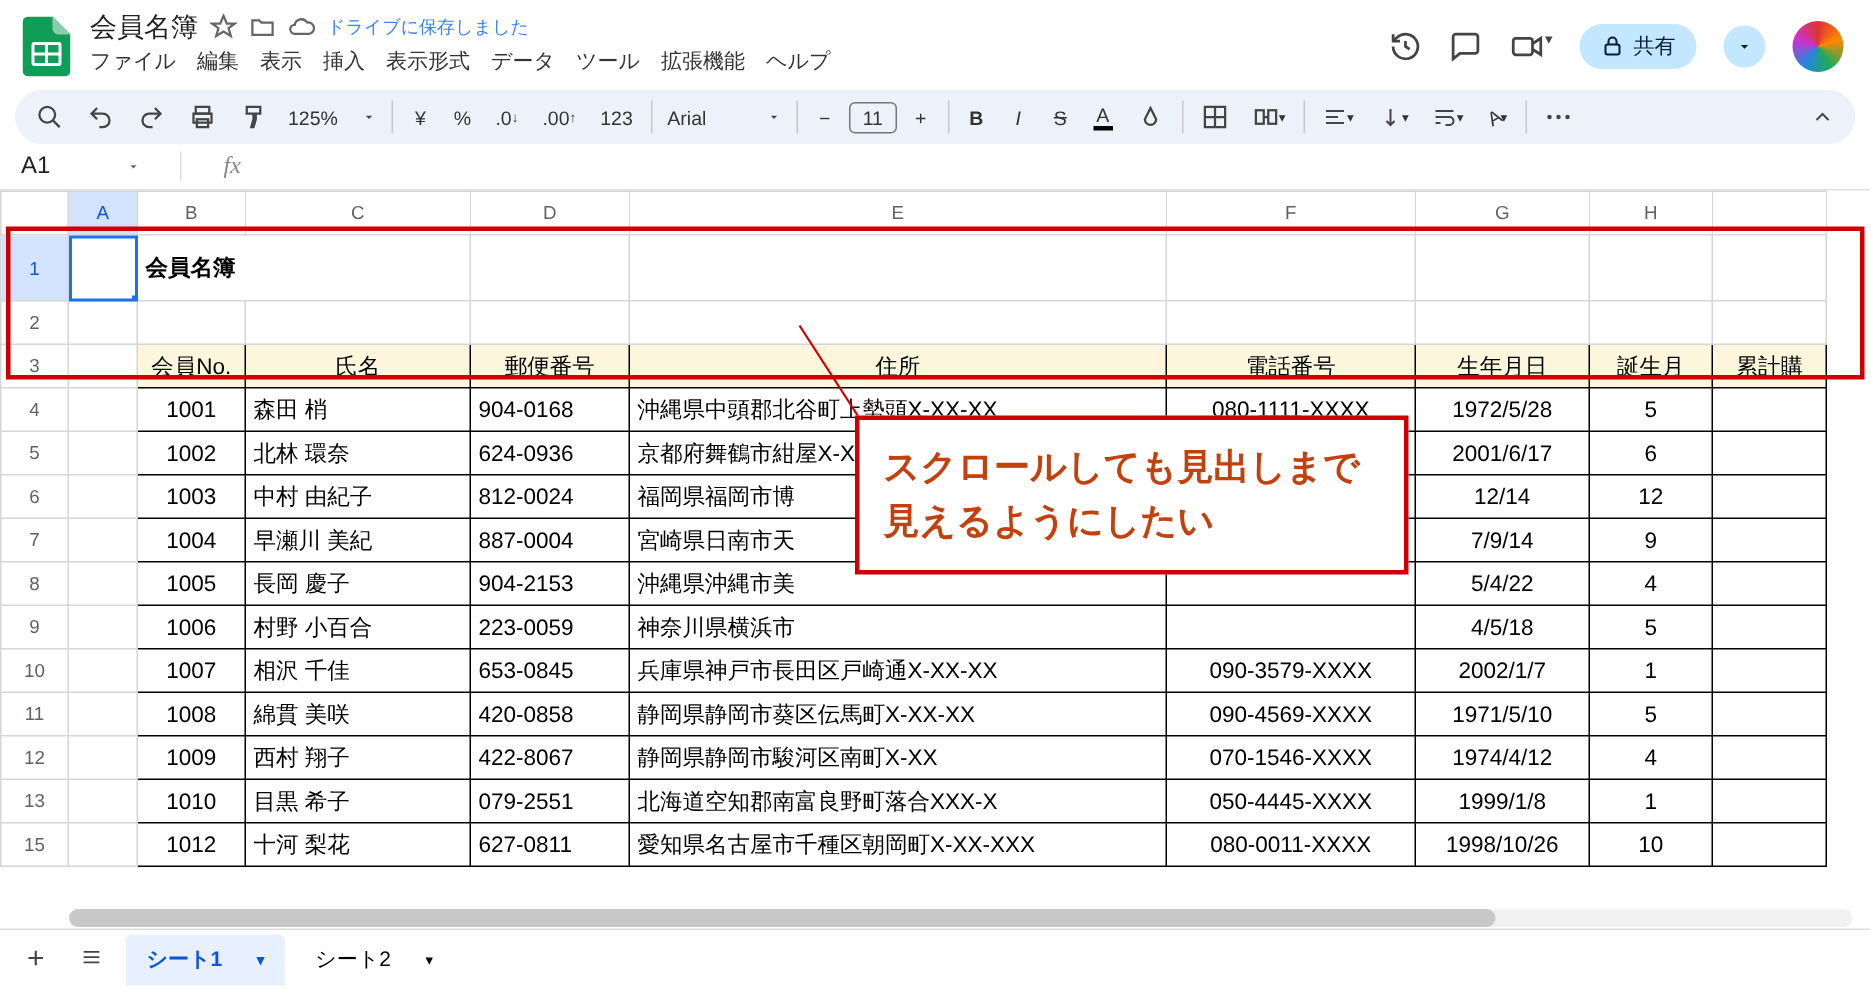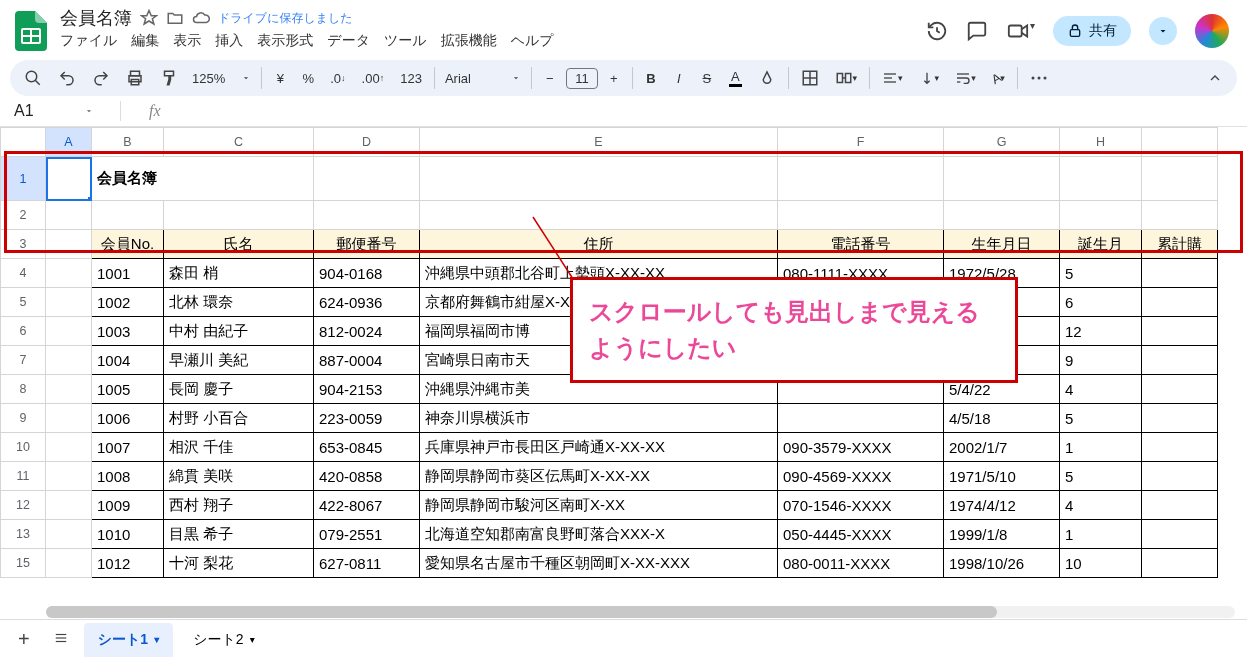--- a/index.html
+++ b/index.html
@@ -40,38 +40,38 @@
   .grid-area { position:relative; }
   table.sheet { border-collapse:collapse; table-layout:fixed; }
   .sheet th, .sheet td { border:1px solid #d5d5d5; font-size:15px; height:29px; padding:0 5px; overflow:hidden; white-space:nowrap; }
   .sheet th.colhead { background:#fff; color:#5f6368; font-weight:400; text-align:center; height:24px; font-size:12.5px; position:relative; }
   .sheet th.rowhead { background:#fff; color:#5f6368; font-weight:400; text-align:center; width:45px; font-size:12.5px; }
   .corner { background:#fff; width:45px; border:1px solid #d5d5d5; }
   tr.r1 td, tr.r1 .rowhead { height:44px; }
   .bigtitle { font-weight:700; font-size:22px; color:#000; }
   .hdr-cell { background:#fdf6dc; font-weight:400; text-align:center; border:1px solid #000 !important; }
   .data-cell { border:1px solid #000 !important; }
-  .num { text-align:left;margin-top:40px; }
+  .num { text-align:center;margin-top:40px; }
   .txt { text-align:left; }
   .sel-cell { outline:2px solid #1a73e8; outline-offset:-2px; position:relative; }
   .sel-cell::after { content:""; position:absolute; right:-3px; bottom:-3px; width:6px; height:6px; background:#1a73e8; }
   th.colhead.sel, th.rowhead.sel { background:#d3e3fd; color:#0b57d0; }
   tr.clip td { height:22px; }
 
   
   .hl-rows { position:absolute; border:3px solid #c00; left:4px; right:4px; top:24px; height:102px; pointer-events:none; }
 
   
-  .callout { position:absolute; left:570px; top:150px; width:448px; background:#fff; border:3px solid #c00; padding:14px 16px; font-size:24px; font-weight:700; color:#ec4899; line-height:1.5; pointer-events:none; }
+  .callout { position:absolute; left:570px; top:150px; width:369px; background:#fff; border:3px solid #c00; padding:14px 16px; font-size:24px; font-weight:700; color:#c2410c; line-height:1.5; pointer-events:none; }
   .callout-line { position:absolute; stroke:#c00; stroke-width:1.5; pointer-events:none; }
 
   
   .tabbar { position:absolute; bottom:0; left:0; right:0; height:40px; border-top:1px solid #ddd; display:flex; align-items:center; padding:0 10px; gap:6px; font-size:14px; background:#fff; }
   .tab-btn { padding:6px 8px; color:#444; }
-  .sheet-tab { padding:8px 14px; border-radius:4px 4px 0 0; display:flex; align-items:center; gap:6px; }
+  .sheet-tab { padding:8px 14px; border-radius:4px 4px 0 0; display:flex; align-items:center; gap:23px; }
   .sheet-tab.active { color:#0b57d0; font-weight:600; background:#e8f0fe; }
   .sheet-tab .caret { font-size:10px; }
 
   
   .hscroll { position:absolute; bottom:40px; left:46px; right:12px; height:14px; display:flex; align-items:center; }
   .hscroll-track { flex:1; height:12px; background:#f1f1f1; border-radius:6px; position:relative; }
   .hscroll-thumb { position:absolute; left:0; width:80%; height:12px; background:#c8c8c8; border-radius:6px; }
 
   
   .cA { width:46px; } .cB { width:72px; } .cC { width:150px; } .cD { width:106px; }

